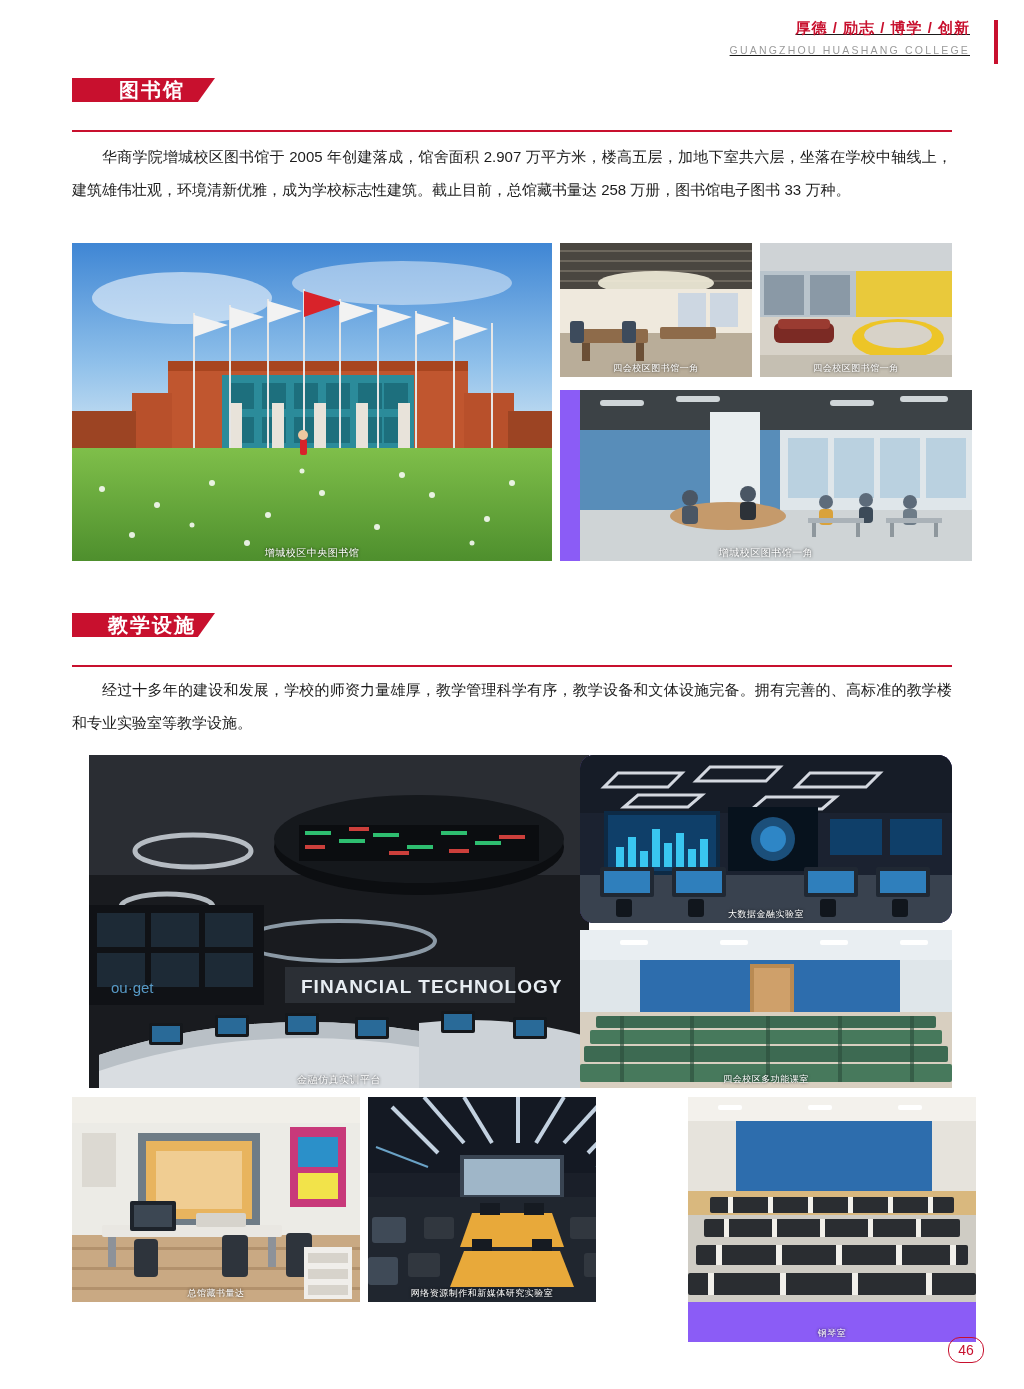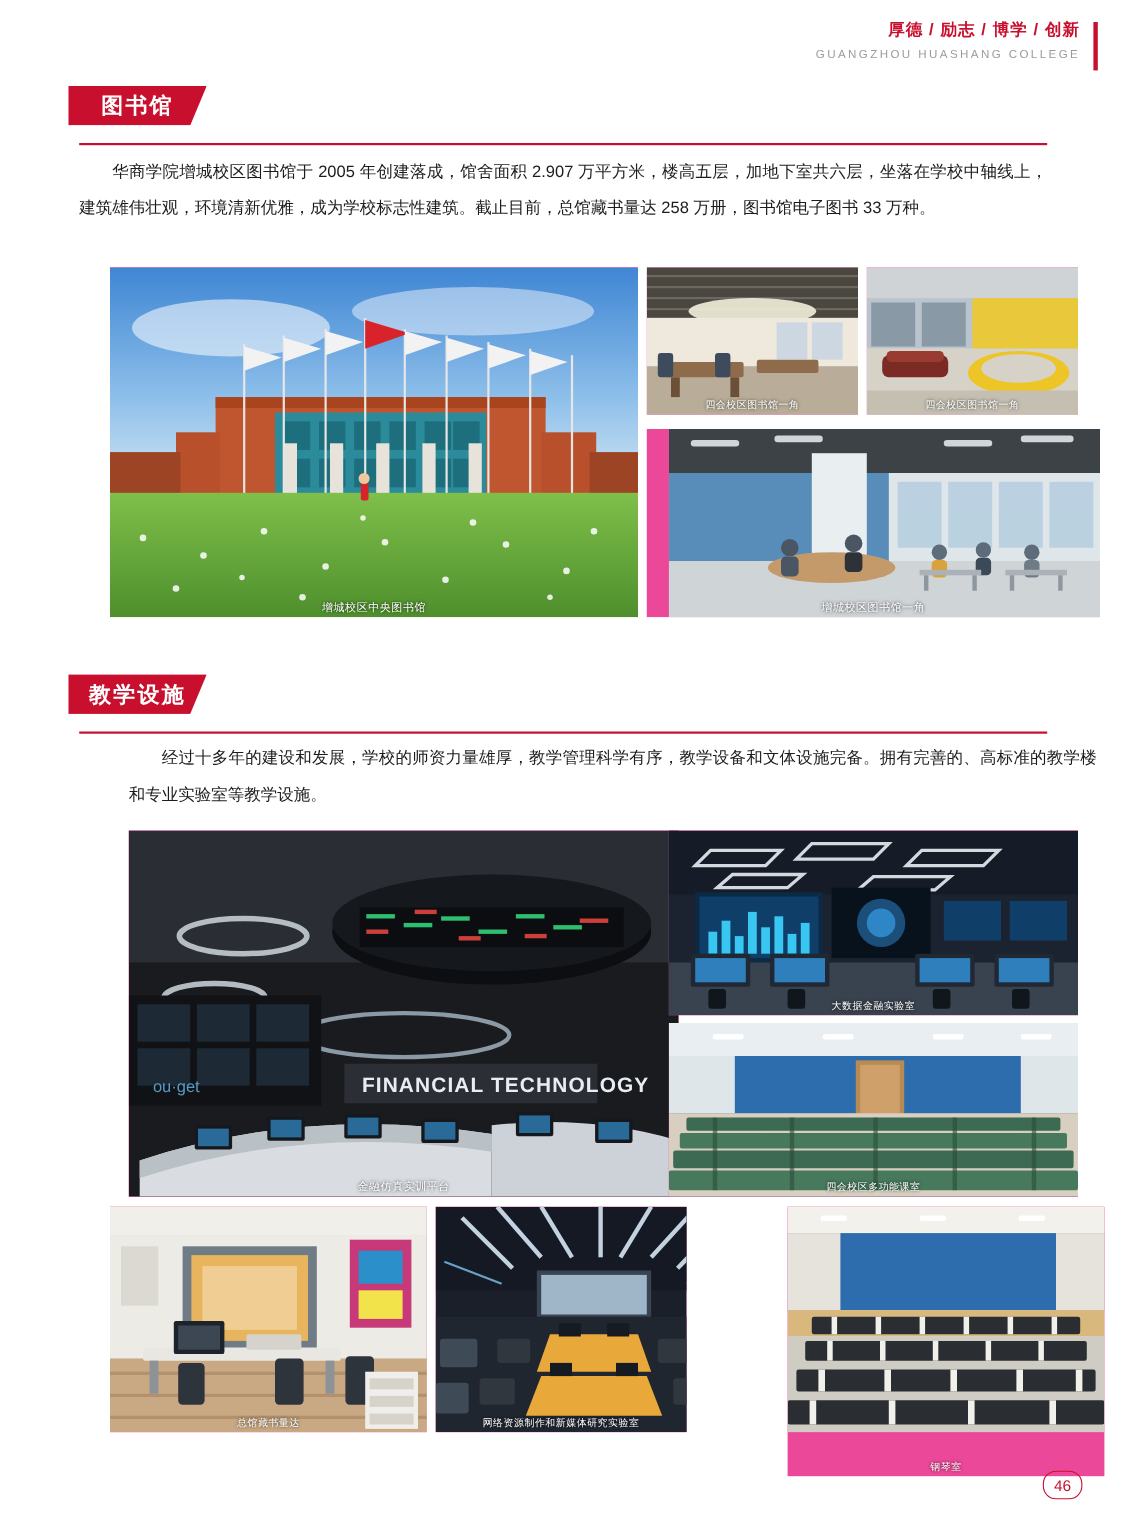--- a/index.html
+++ b/index.html
@@ -15,21 +15,22 @@
     color: #1a1a1a;
     overflow: hidden;
   }
 
   
   .page-header {
     position: absolute;
     top: 18px;
     right: 26px;
     text-align: right;
-    padding-right: 16px;
+    padding-right: 28px;
+    text-decoration: underline;
   }
   .page-header:after {
     content: "";
     position: absolute;
     right: 0;
     top: 2px;
     width: 4px;
     height: 44px;
     background: #c8102e;
   }
@@ -44,32 +45,33 @@
     font-size: 10.5px;
     color: #9a9a9a;
     letter-spacing: 2.2px;
     margin-top: 5px;
     line-height: 14px;
   }
 
   
   .section-tag {
     position: absolute;
-    left: 62px;
+    left: 72px;
     width: 126px;
-    height: 36px;
+    height: 24px;
     background: #c8102e;
     color: #fff;
     font-size: 20px;
     font-weight: bold;
     letter-spacing: 2px;
     display: flex;
     align-items: center;
     justify-content: center;
     clip-path: polygon(0 0, 100% 0, 88% 100%, 0 100%);
+    padding-left: 17px;
   }
   .section-rule {
     position: absolute;
     left: 72px;
     height: 2px;
     width: 880px;
     background: #c8102e;
   }
 
   
@@ -81,22 +83,21 @@
     line-height: 33px;
     text-align: justify;
     text-indent: 2em;
     color: #1c1c1c;
   }
 
   
   .photo {
     position: absolute;
     overflow: hidden;
-    background: #ec4899;
-    margin-left: 28px;
+    background: #8b5cf6;
   }
   .photo .cap {
     position: absolute;
     bottom: 2px;
     left: 0;
     right: 0;
     text-align: center;
     color: #ffffff;
     font-size: 10px;
     line-height: 13px;
@@ -318,21 +319,21 @@
         <rect x="276" y="133" width="4" height="14"></rect>
       <rect x="310" y="133" width="4" height="14"></rect>
         <rect x="354" y="133" width="4" height="14"></rect>
     </g>
   </svg>
   <div class="cap">增城校区图书馆一角</div>
 </div>
 
 <div class="section-tag" style="top:613px;text-align:center;">教学设施</div>
 <div class="section-rule" style="top:665px;"></div>
-<div class="para" style="top:673px;margin-left:45px;">经过十多年的建设和发展，学校的师资力量雄厚，教学管理科学有序，教学设备和文体设施完备。拥有完善的、高标准的教学楼和专业实验室等教学设施。</div>
+<div class="para" style="top:673px;">经过十多年的建设和发展，学校的师资力量雄厚，教学管理科学有序，教学设备和文体设施完备。拥有完善的、高标准的教学楼和专业实验室等教学设施。</div>
 
 <div class="photo" style="left:89px; top:755px; width:500px; height:333px;">
   <svg width="500" height="333" viewBox="0 0 500 333" preserveAspectRatio="none">
     <rect width="500" height="333" fill="#191b1f"></rect>
     <rect x="0" y="0" width="500" height="120" fill="#2a2d33"></rect>
     <ellipse cx="330" cy="92" rx="145" ry="48" fill="#0c0e11"></ellipse>
     <ellipse cx="330" cy="84" rx="145" ry="44" fill="#15181c"></ellipse>
     <g opacity=".9">
       <rect x="210" y="70" width="240" height="36" fill="#0a0c0f"></rect>
       <g fill="#31d07a" font-size="6" font-family="Liberation Mono, monospace">
@@ -388,21 +389,21 @@
         <rect x="129" y="263" width="28" height="16"></rect>
       <rect x="199" y="261" width="28" height="16"></rect>
         <rect x="269" y="265" width="28" height="16"></rect>
       <rect x="355" y="259" width="28" height="16"></rect>
         <rect x="427" y="265" width="28" height="16"></rect>
     </g>
   </svg>
   <div class="cap">金融仿真实训平台</div>
 </div>
 
-<div class="photo" style="left:580px; top:755px; width:372px; height:168px;">
+<div class="photo" style="left:580px; top:755px; width:372px; height:168px;border-radius:14px;">
   <svg width="372" height="168" viewBox="0 0 372 168" preserveAspectRatio="none">
     <rect width="372" height="168" fill="#1b2230"></rect>
     <rect x="0" y="0" width="372" height="58" fill="#161c27"></rect>
     <g fill="none" stroke="#e9eef5" stroke-width="3" opacity=".9">
       <path d="M38 18 h64 l-14 14 h-64 z"></path>
         <path d="M130 12 h70 l-14 14 h-70 z"></path>
       <path d="M230 18 h70 l-14 14 h-70 z"></path>
         <path d="M58 40 h64 l-14 12 h-64 z"></path>
       <path d="M186 42 h70 l-14 12 h-70 z"></path>
     </g>

